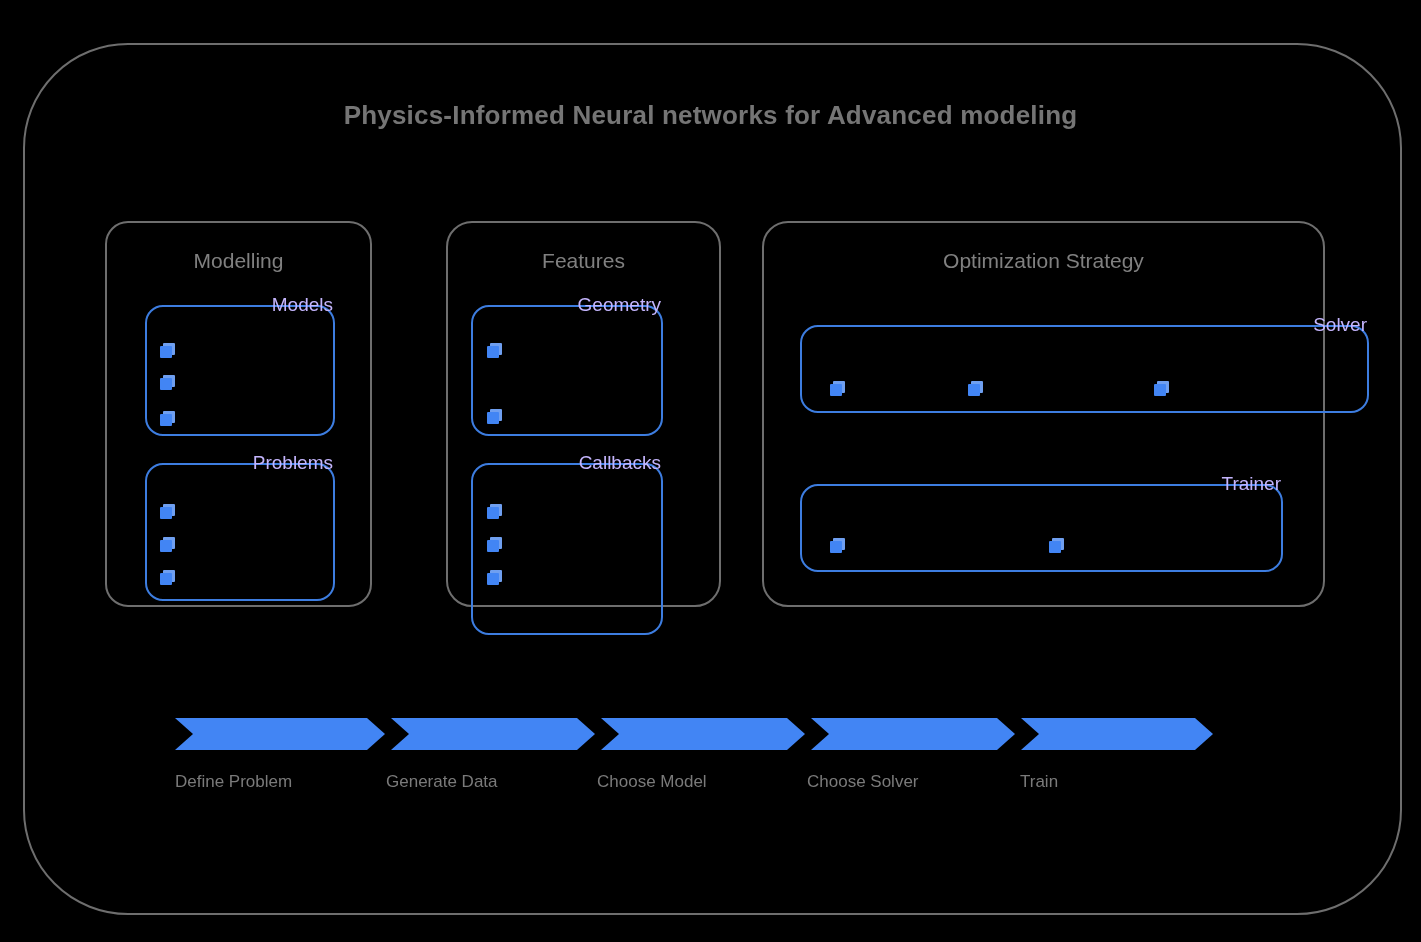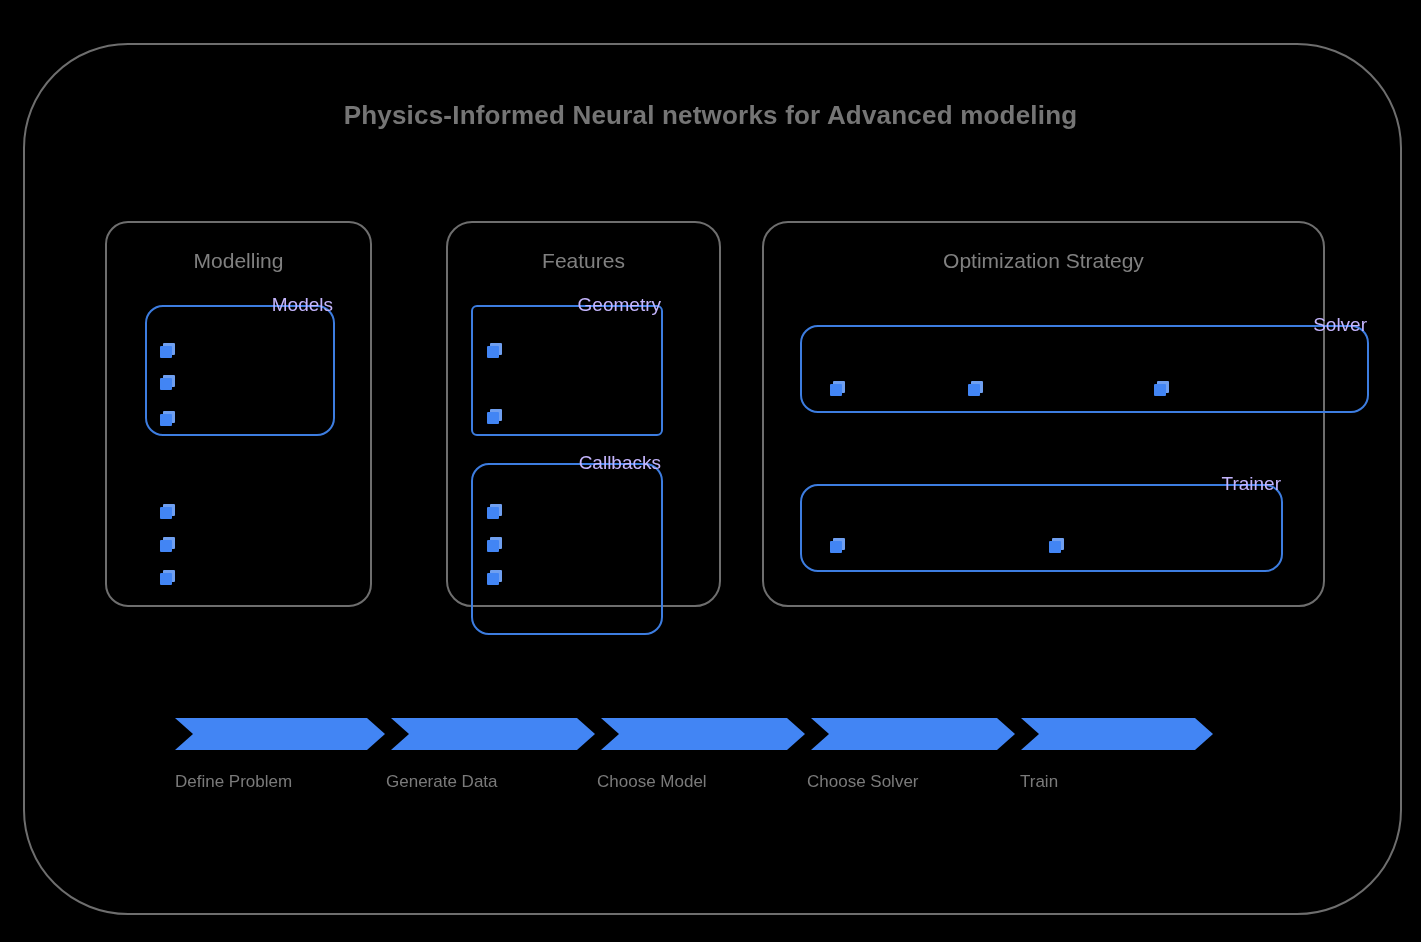--- a/index.html
+++ b/index.html
@@ -82,21 +82,21 @@
     left: 0;
     width: 100%;
     text-align: right;
     top: -13px;
     font-size: 19px;
     color: #c4b5fd;
   }
 
   #sub-models    { left: 145px; top: 305px; width: 190px; height: 131px; }
   #sub-problems  { left: 145px; top: 463px; width: 190px; height: 138px; }
-  #sub-geometry  { left: 471px; top: 305px; width: 192px; height: 131px; border-radius: 6px; }
+  #sub-geometry  { left: 471px; top: 305px; width: 192px; height: 131px; }
   #sub-callbacks { left: 471px; top: 463px; width: 192px; height: 172px; }
   #sub-solver    { left: 800px; top: 325px; width: 569px; height: 88px; }
   #sub-trainer   { left: 800px; top: 484px; width: 483px; height: 88px; text-decoration: underline; }
 
   
   .bullet {
     position: absolute;
     width: 16px;
     height: 16px;
   }
@@ -202,20 +202,23 @@
   </div>
   <div class="bullet" id="bul-models-1">
     <div class="back"></div>
     <div class="front"></div>
   </div>
   <div class="bullet" id="bul-models-2">
     <div class="back"></div>
     <div class="front"></div>
   </div>
 
+  <div class="sub-box" id="sub-problems">
+    <div class="sub-title">Problems</div>
+  </div>
   <div class="bullet" id="bul-problems-0">
     <div class="back"></div>
     <div class="front"></div>
   </div>
   <div class="bullet" id="bul-problems-1">
     <div class="back"></div>
     <div class="front"></div>
   </div>
   <div class="bullet" id="bul-problems-2">
     <div class="back"></div>

